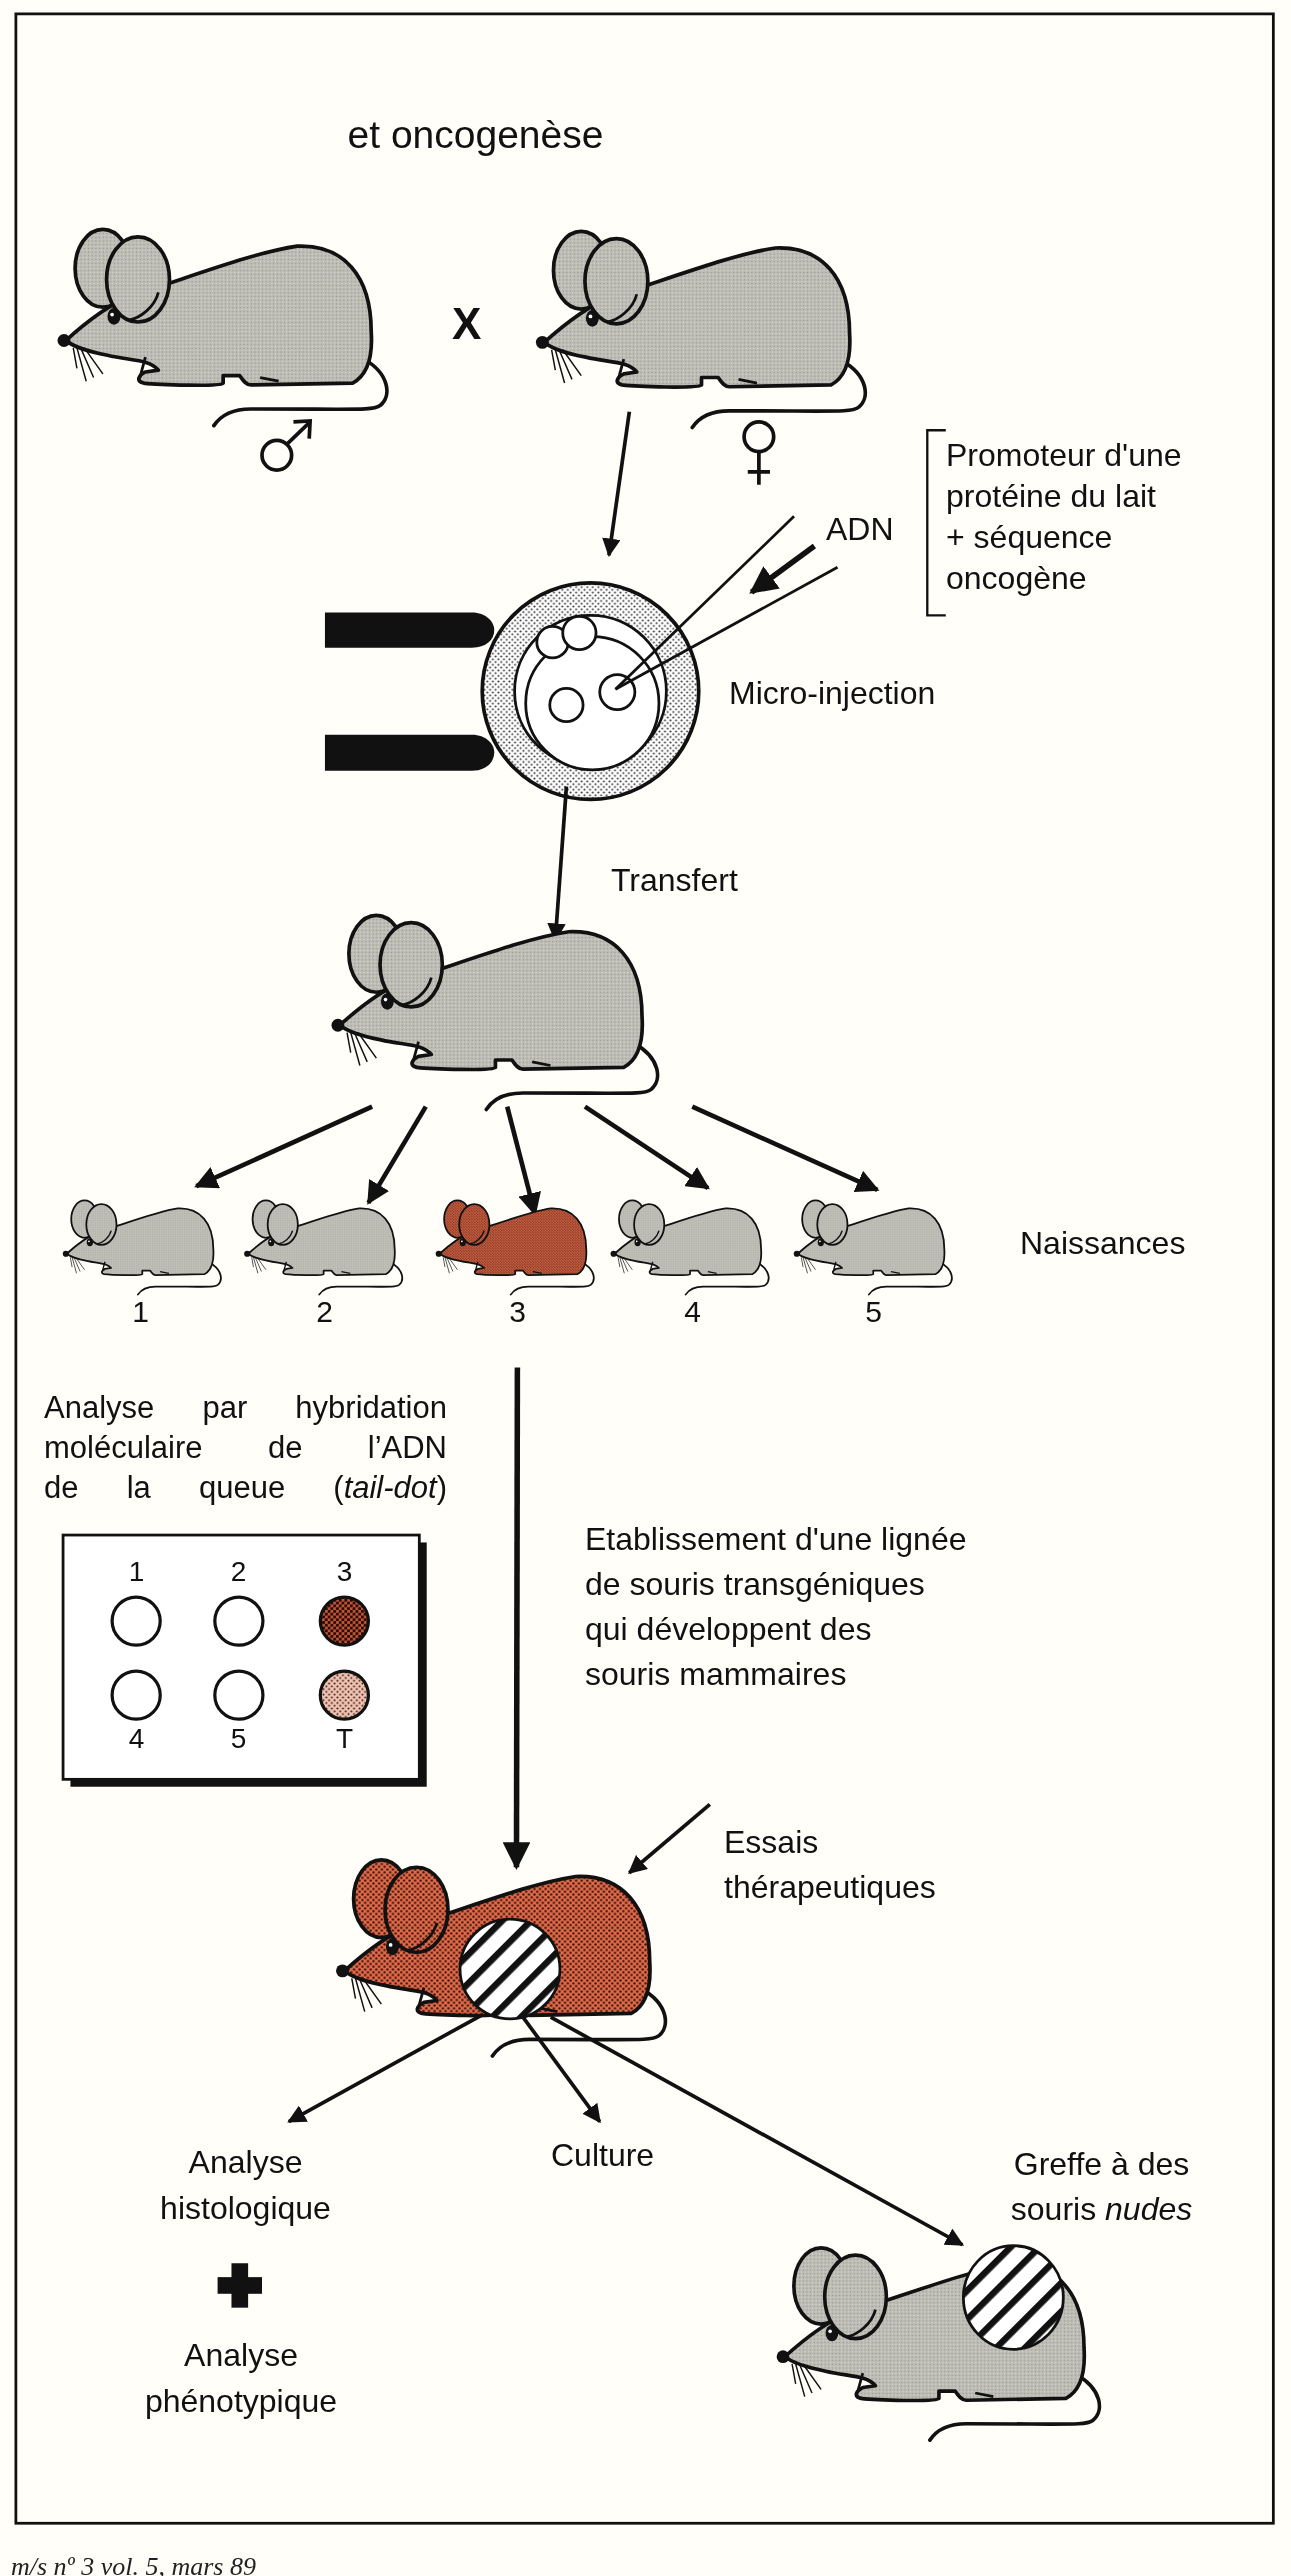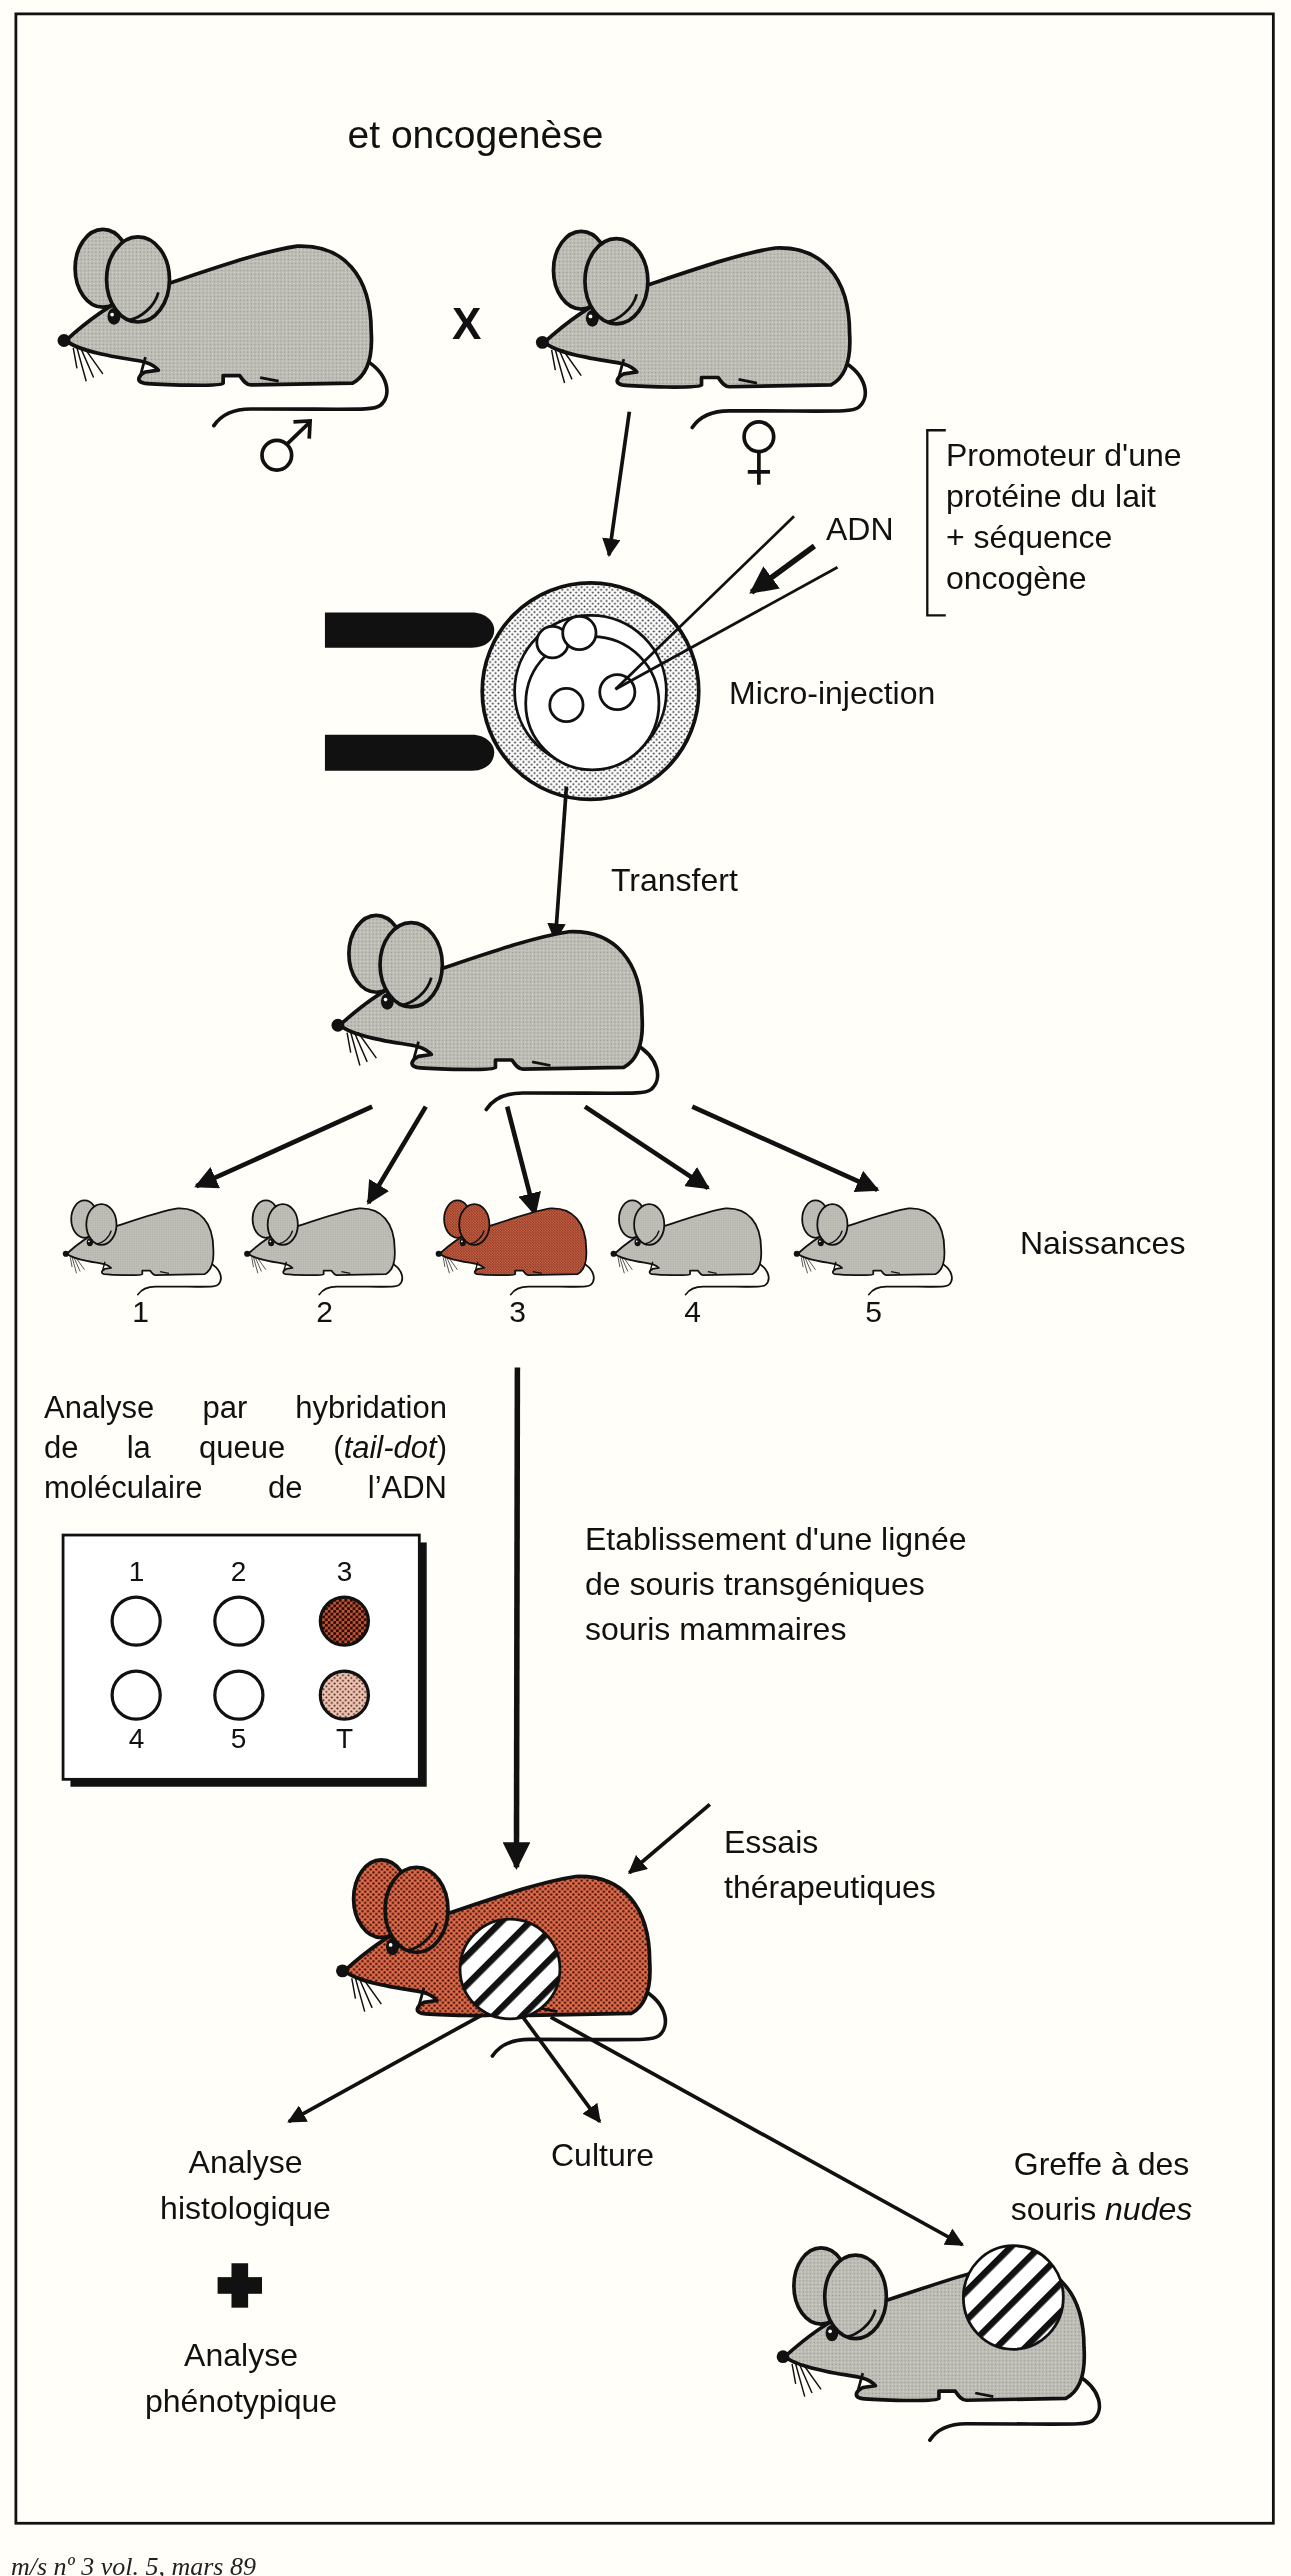--- a/index.html
+++ b/index.html
@@ -203,34 +203,35 @@
 <div class="lbl lbl-35" style="left:1020px;top:1227px;">Naissances</div>
 
 <div class="lbl num" style="left:122px;top:1297px;">1</div>
 <div class="lbl num" style="left:306px;top:1297px;">2</div>
 <div class="lbl num" style="left:499px;top:1297px;">3</div>
 <div class="lbl num" style="left:674px;top:1297px;">4</div>
 <div class="lbl num" style="left:855px;top:1297px;">5</div>
 
 <div class="lbl tail-text">
   <span class="ln">Analyse par hybridation</span>
+  <span class="ln">moléculaire de l’ADN</span>
   <span class="ln"><span>de la queue (</span><span class="italic">tail-dot</span><span>)</span></span>
-  <span class="ln">moléculaire de l’ADN</span>
 </div>
 
 <div class="lbl num" style="left:118px;top:1558px;font-size:28px;">1</div>
 <div class="lbl num" style="left:220px;top:1558px;font-size:28px;">2</div>
 <div class="lbl num" style="left:326px;top:1558px;font-size:28px;">3</div>
 <div class="lbl num" style="left:118px;top:1725px;font-size:28px;">4</div>
 <div class="lbl num" style="left:220px;top:1725px;font-size:28px;">5</div>
 <div class="lbl num" style="left:326px;top:1725px;font-size:28px;">T</div>
 
 <div class="lbl lbl-35" style="left:585px;top:1517px;line-height:45px;">
   <div>Etablissement d'une lignée</div>
   <div>de souris transgéniques</div>
+  <div>qui développent des</div>
   <div>souris mammaires</div>
 </div>
 
 <div class="lbl lbl-35" style="left:724px;top:1820px;line-height:45px;">
   <div>Essais</div>
   <div>thérapeutiques</div>
 </div>
 
 <div class="lbl lbl-35" style="left:153px;top:2139px;width:185px;text-align:center;line-height:46px;">
   <div>Analyse</div>

